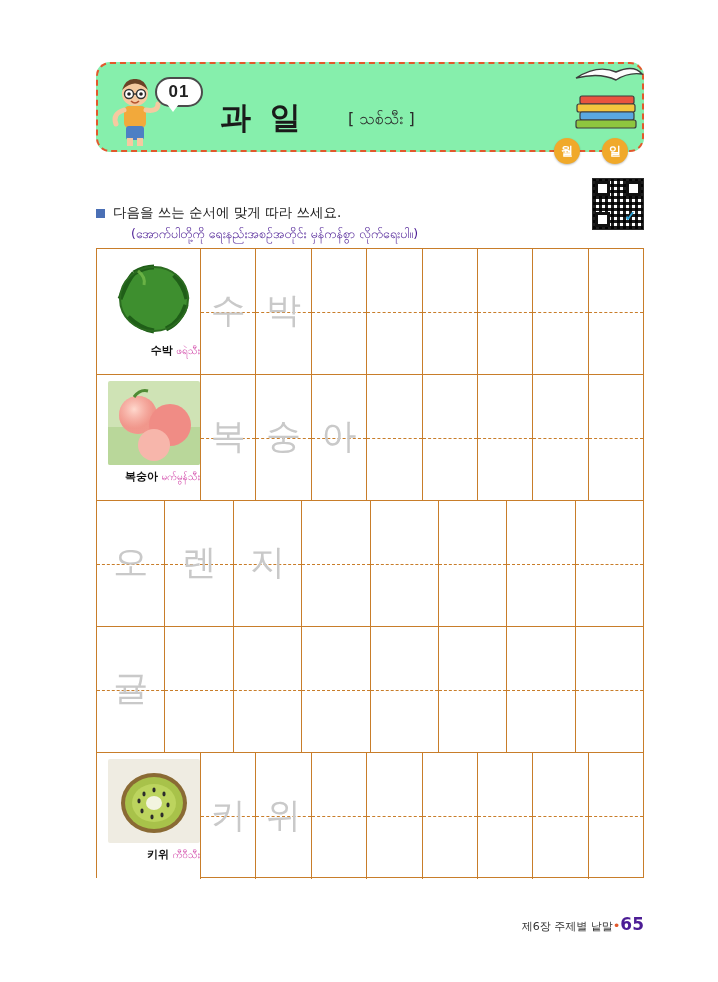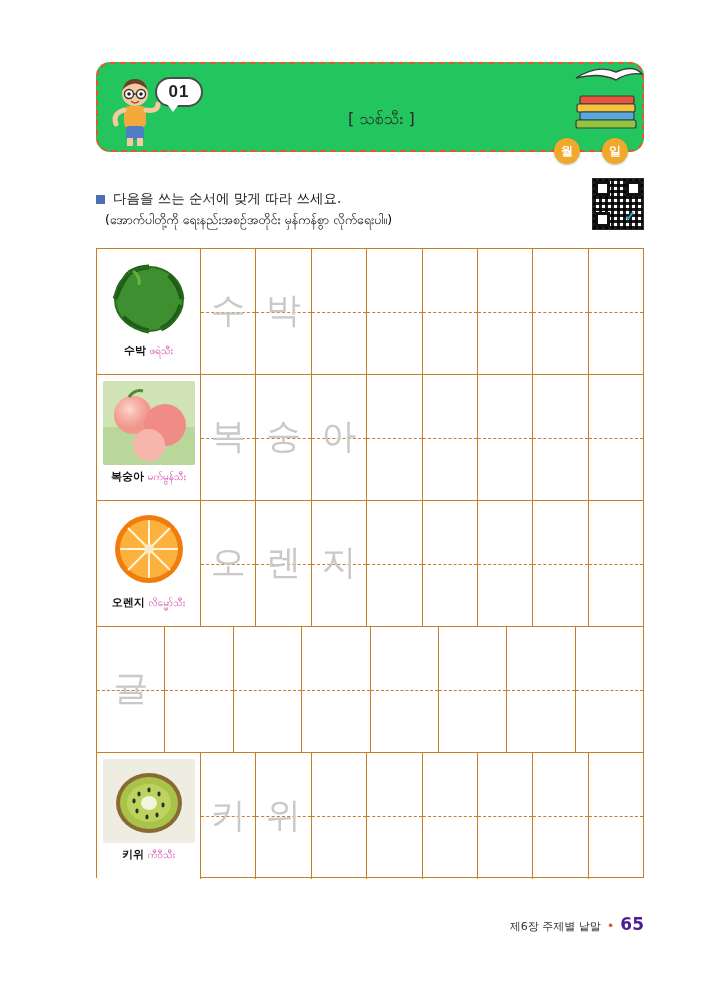--- a/index.html
+++ b/index.html
@@ -14,21 +14,21 @@
     width: 718px; height: 982px;
     background: #ffffff;
     overflow: hidden;
   }
 
   
   .banner {
     position: absolute;
     left: 96px; top: 62px;
     width: 548px; height: 90px;
-    background: #22c55e;
+    background: #86efac;
     border: 2px dashed #e2582c;
     border-radius: 14px;
   }
   .banner-inner {
     position: absolute; inset: 0;
     border-radius: 12px;
   }
   .unit-bubble {
     position: absolute;
     left: 57px; top: 13px;
@@ -88,27 +88,28 @@
   
   .instr {
     position: absolute;
     left: 96px; top: 190px;
     width: 460px;
   }
   .instr-line1 {
     display: flex; align-items: center; gap: 8px;
     font-size: 13.5px; color: #1a1a1a;
     font-family: "DejaVu Sans", sans-serif;
+    margin-top: 14px;
   }
   .sq {
     width: 9px; height: 9px; background: #4a6fb5; display: inline-block;
   }
   .instr-line2 {
-    margin-top: 4px; margin-left: 9px;
-    font-size: 12.5px; color: #000000;
+    margin-top: 4px; margin-left: 35px;
+    font-size: 12.5px; color: #4c1d95;
     font-family: "DejaVu Sans", sans-serif;
   }
 
   
   .qr {
     position: absolute;
     right: 74px; top: 178px;
     width: 52px; height: 52px;
     border: 1px solid #2b2b2b;
     background:
@@ -143,21 +144,21 @@
   }
   .row:last-child { border-bottom: none; }
 
   .imgcell {
     position: relative;
     width: 104px;
     flex: 0 0 104px;
     border-right: 1.5px solid #c87d2a;
     background: #fff;
     display: flex; flex-direction: column;
-    align-items: center; justify-content: flex-start;
+    align-items: flex-end; justify-content: flex-start;
     padding-top: 6px;
   }
   .thumb {
     width: 92px; height: 84px;
     border-radius: 2px;
     position: relative;
     overflow: hidden;
   }
   .caption {
     margin-top: 5px;
@@ -188,21 +189,21 @@
     color: #c9c9c9;
     font-family: "DejaVu Sans", sans-serif;
     line-height: 1;
     margin-top: -2px;
   }
 
   
   .footer {
     position: absolute;
     right: 74px; bottom: 48px;
-    display: flex; align-items: baseline; gap: 6px;
+    display: flex; align-items: baseline; 
     font-family: "DejaVu Sans", sans-serif;
   }
   .footer .txt { font-size: 11px; color: #333; }
   .footer .dot { color: #e2582c; font-size: 13px; }
   .footer .num { font-size: 17px; font-weight: bold; color: #4c1d95; }
 </style>
 </head>
 <body>
 
 <div class="page">
@@ -232,20 +233,21 @@
         <rect x="16" y="40" width="54" height="8" rx="2" fill="#e8543f" stroke="#3c3c3c" stroke-width="1.2"></rect>
         <rect x="13" y="48" width="58" height="8" rx="2" fill="#f3c53e" stroke="#3c3c3c" stroke-width="1.2"></rect>
         <rect x="16" y="56" width="54" height="8" rx="2" fill="#5aa8e0" stroke="#3c3c3c" stroke-width="1.2"></rect>
         <rect x="12" y="64" width="60" height="8" rx="2" fill="#8ec63f" stroke="#3c3c3c" stroke-width="1.2"></rect>
       </svg>
 
       <div class="unit-bubble">
         <span>01</span>
       </div>
 
+      <div class="title-ko">과 일</div>
       <div class="title-my">[ သစ်သီး ]</div>
 
       <div class="date-row">
         <div class="chip">월</div>
         <div class="chip">일</div>
       </div>
     </div>
   </div>
 
   <div class="instr">
@@ -355,40 +357,20 @@
         </div>
       <div class="gridcell">
           <span></span>
         </div>
       <div class="gridcell">
           <span></span>
         </div>
     </div>
 
     <div class="row">
-      <div class="imgcell">
-        <div class="thumb">
-          <svg viewBox="0 0 92 84" width="92" height="84">
-            <rect width="92" height="84" fill="#ffffff"></rect>
-            <circle cx="46" cy="42" r="34" fill="#f07c0e"></circle>
-            <circle cx="46" cy="42" r="29" fill="#fbb13c"></circle>
-            <g stroke="#fff6dd" stroke-width="2">
-              <line x1="46" y1="13" x2="46" y2="71"></line>
-              <line x1="17" y1="42" x2="75" y2="42"></line>
-              <line x1="25" y1="21" x2="67" y2="63"></line>
-              <line x1="67" y1="21" x2="25" y2="63"></line>
-            </g>
-            <circle cx="46" cy="42" r="5" fill="#fde9c0"></circle>
-          </svg>
-        </div>
-        <div class="caption">
-          <span class="ko">오렌지</span>
-          <span class="my">လိမ္မော်သီး</span>
-        </div>
-      </div>
       <div class="gridcell">
           <span>오</span>
         </div>
       <div class="gridcell">
           <span>렌</span>
         </div>
       <div class="gridcell">
           <span>지</span>
         </div>
       <div class="gridcell">

